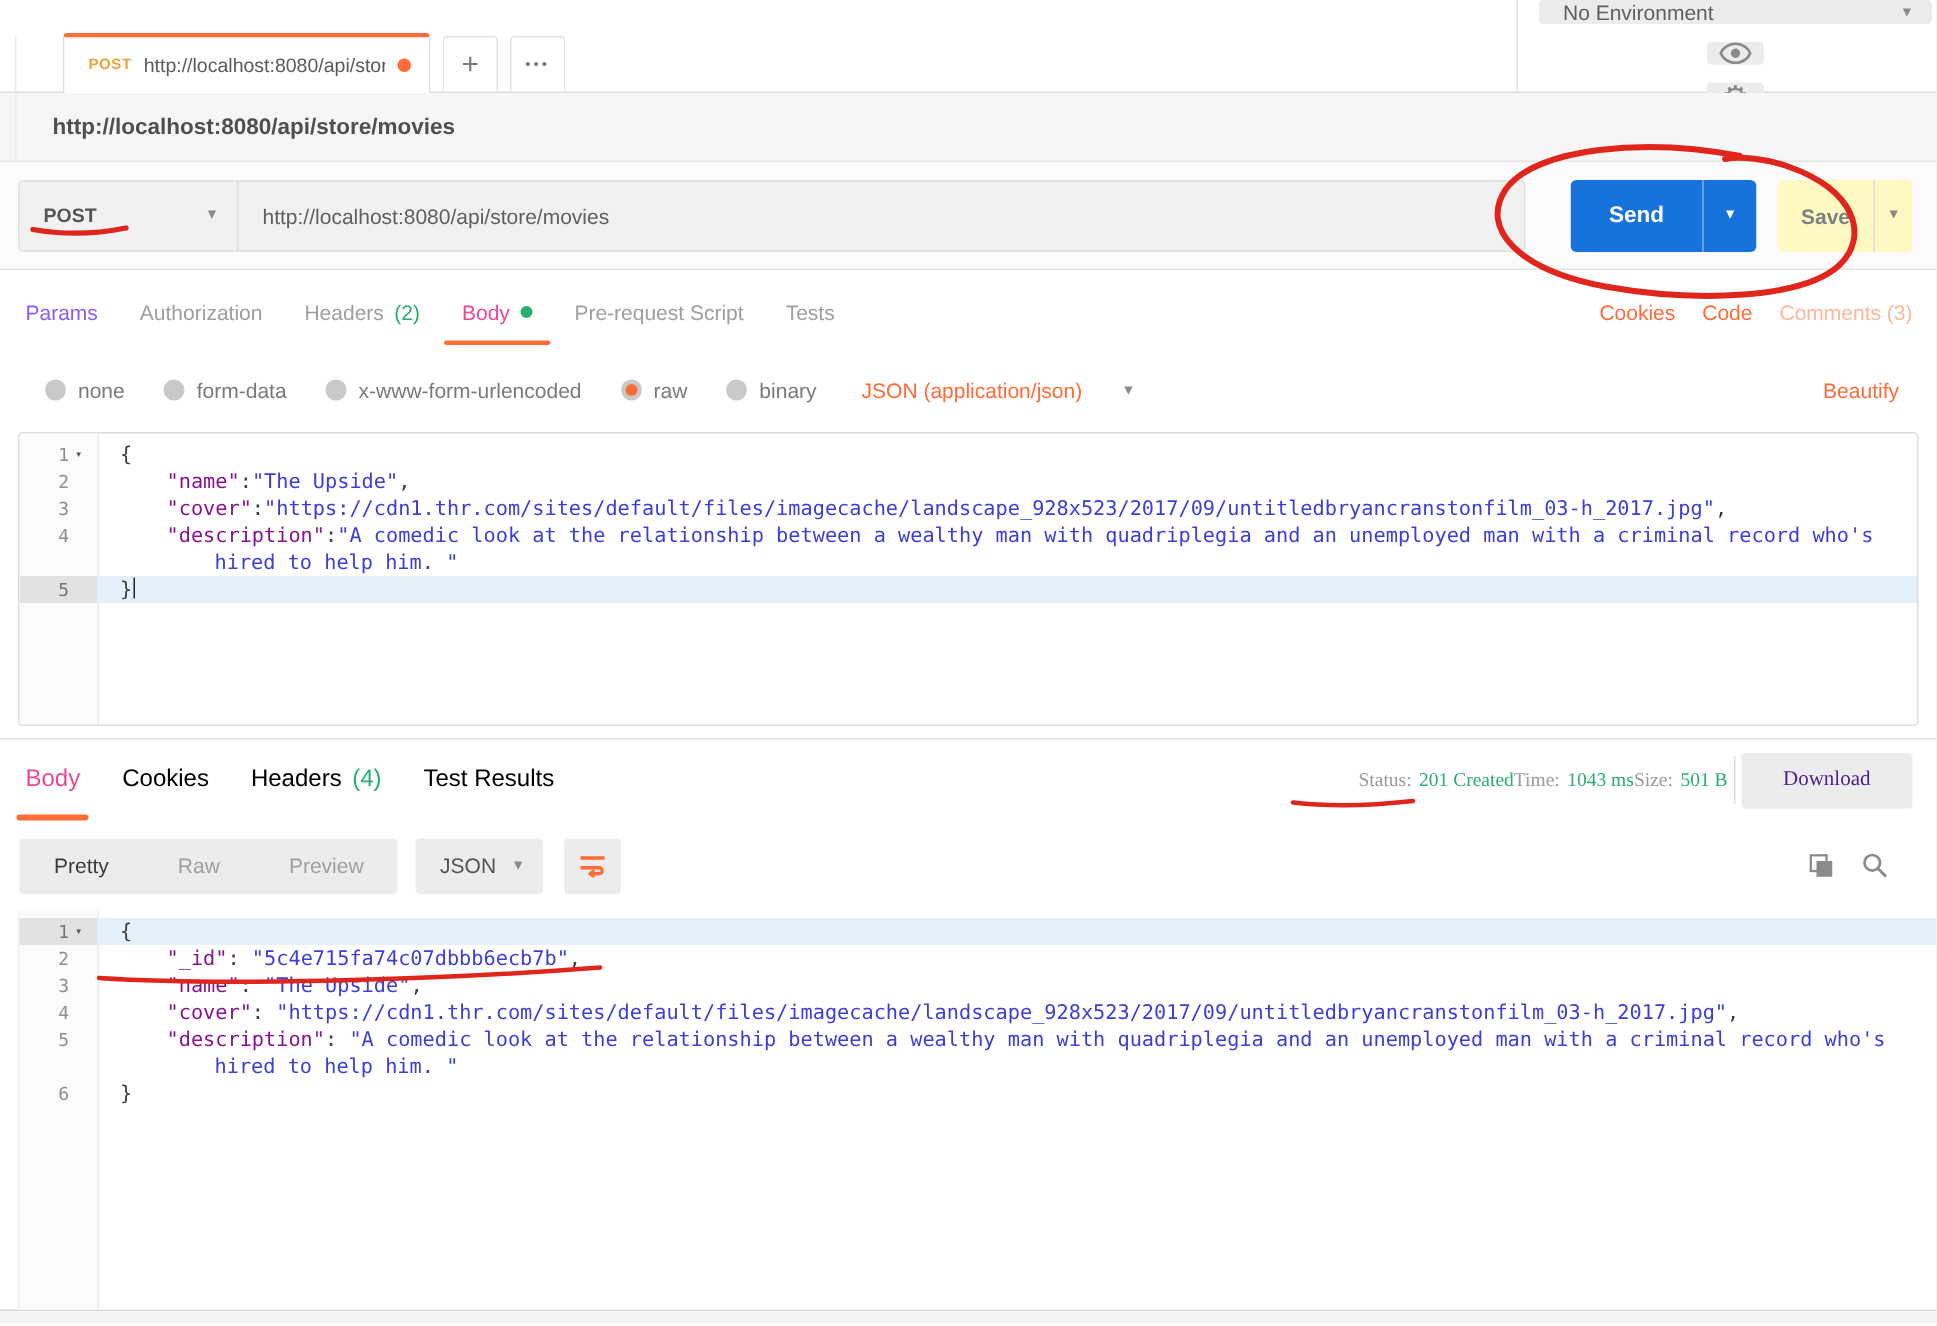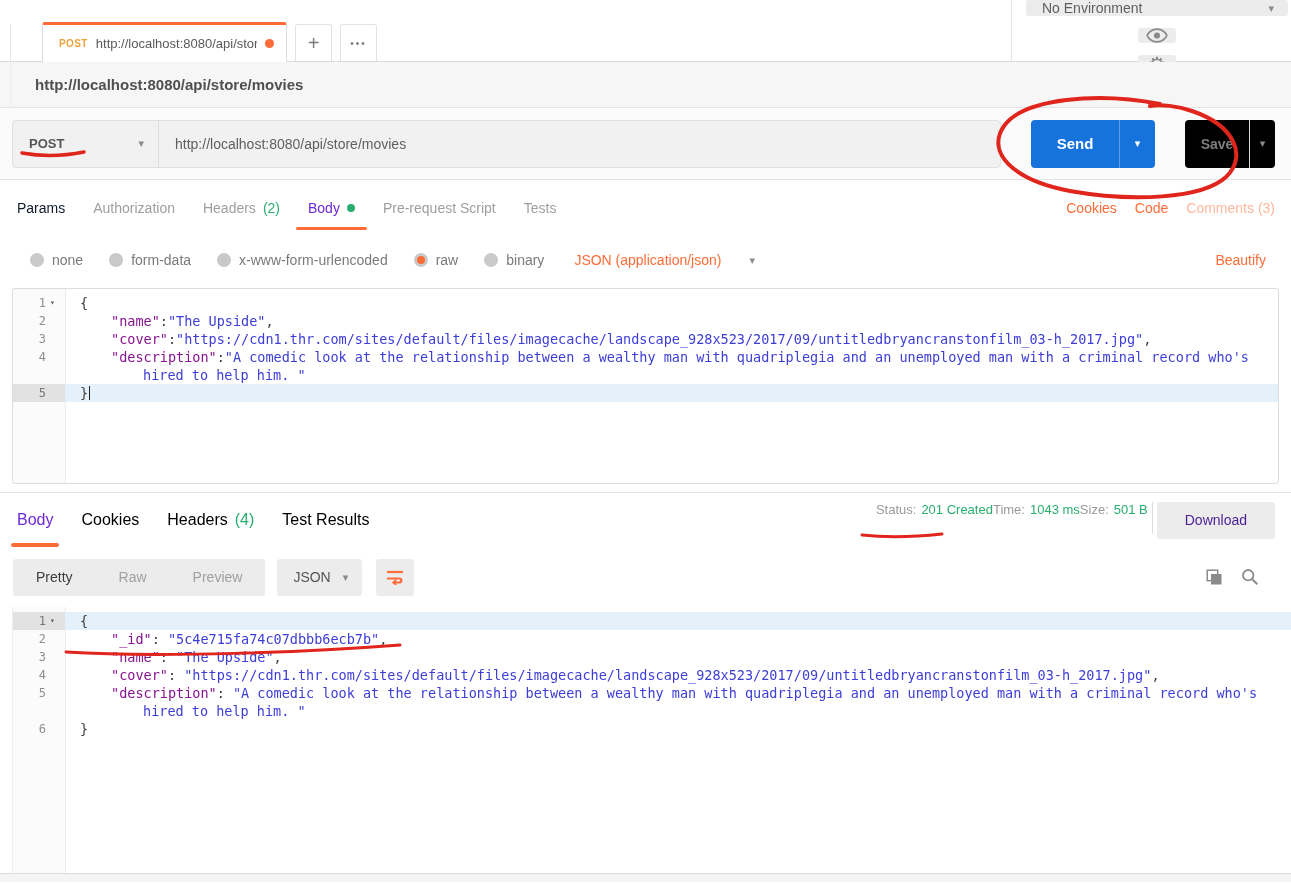--- a/index.html
+++ b/index.html
@@ -41,29 +41,29 @@
   .url-group{flex:1;display:flex;height:48px;border:1px solid #e0e0e0;border-radius:4px;background:#f1f1f1;overflow:hidden;}
   .method-select{width:146px;flex:none;display:flex;align-items:center;padding:0 14px 0 16px;border-right:1px solid #dcdcdc;
     color:#555;font-size:13px;font-weight:bold;}
   .method-select .chev{margin-left:auto;}
   .url-input{flex:1;display:flex;align-items:center;padding:0 16px;color:#5f5f5f;font-size:14px;}
   .send-group{display:flex;margin-left:30px;height:48px;border-radius:4px;overflow:hidden;flex:none;}
   .send-main{width:88px;background:var(--sendblue);color:#fff;font-size:15px;font-weight:bold;border:none;cursor:pointer;}
   .send-caret{width:36px;background:var(--sendblue);border:none;border-left:1px solid rgba(255,255,255,.3);cursor:pointer;
     display:flex;align-items:center;justify-content:center;}
   .send-caret .chev{color:#fff;}
-  .save-group{display:flex;margin-left:30px;height:48px;border-radius:4px;overflow:hidden;background:#000000;flex:none;}
+  .save-group{display:flex;margin-left:14px;height:48px;border-radius:4px;overflow:hidden;background:#fef9c3;flex:none;}
   .save-main{width:64px;color:#7f7f7f;font-weight:bold;font-size:14px;border:none;background:transparent;cursor:pointer;}
   .save-caret{width:26px;border:none;background:transparent;border-left:1px solid #dadada;cursor:pointer;
     display:flex;align-items:center;justify-content:center;}
   
   .req-tabs{height:55px;background:#fff;display:flex;align-items:center;padding:0 16px 0 17px;font-size:14px;color:#9e9e9e;gap:28px;}
   .rtab{position:relative;height:100%;display:flex;align-items:center;gap:7px;cursor:pointer;white-space:nowrap;}
-  .rtab.semi{color:#0f172a;}
-  .rtab.active{color:#6d28d9;}
+  .rtab.semi{color:#8b5cf6;}
+  .rtab.active{color:#ec4899;}
   .req-tabs .rtab.active::after{content:'';position:absolute;left:-12px;right:-12px;bottom:5px;height:3px;background:var(--accent);border-radius:2px;}
   .count-green{color:var(--green);}
   .body-dot{width:8px;height:8px;border-radius:50%;background:var(--green);}
   .tab-links{margin-left:auto;display:flex;gap:18px;font-size:14px;align-items:center;}
   .link-orange{color:var(--accent);cursor:pointer;}
   .link-faded{color:#ffb79c;cursor:pointer;}
   
   .body-type-row{height:50px;display:flex;align-items:center;padding:0 25px 0 30px;gap:26px;font-size:14px;color:#7a7a7a;background:#fff;}
   .radio{display:flex;align-items:center;gap:8px;cursor:pointer;}
   .rcirc{width:14px;height:14px;border-radius:50%;background:#c9c9c9;position:relative;flex:none;}
@@ -86,21 +86,21 @@
   .ind2{padding-left:78px;}
   .ck{color:var(--jsonkey);}
   .cs{color:var(--jsonstr);}
   .cp,.cb{color:#3d3d3d;}
   .crow.active .ccode{background:var(--activeline);}
   .crow.active .gut{background:#e2e2e2;color:#777;}
   .caret-bar{display:inline-block;width:1px;height:14px;background:#222;vertical-align:-2px;margin-left:1px;}
   
   .resp-meta{height:55px;border-top:1px solid #e3e3e3;display:flex;align-items:center;background:#fff;padding:0 16px 0 17px;gap:28px;}
   .resp-meta .rtab.active::after{content:'';position:absolute;left:-6px;right:-6px;bottom:0;height:4px;background:var(--accent);border-radius:2px;}
-  .status-group{margin-left:auto;display:flex;align-items:flex-start;font-size:13px;}
+  .status-group{margin-left:auto;display:flex;align-items:center;font-size:13px;font-family:Liberation Serif, serif;}
   .meta-item{display:flex;gap:5px;align-items:center;white-space:nowrap;}
   .meta-label{color:#9a9a9a;}
   .meta-value{color:var(--green);}
   .vdiv{width:1px;height:32px;background:#ddd;margin:0 4px;}
   .download-btn{height:37px;padding:0 28px;background:#ececec;border-radius:3px;color:#4c1d95;font-size:14px;
     display:flex;align-items:center;cursor:pointer;}
   
   .resp-controls{height:60px;display:flex;align-items:center;background:#fff;padding:0 32px 0 13px;}
   .seg{display:flex;background:#ececec;border-radius:3px;height:37px;align-items:center;font-size:14px;}
   .seg-item{padding:0 23px;color:#a0a0a0;cursor:pointer;}

